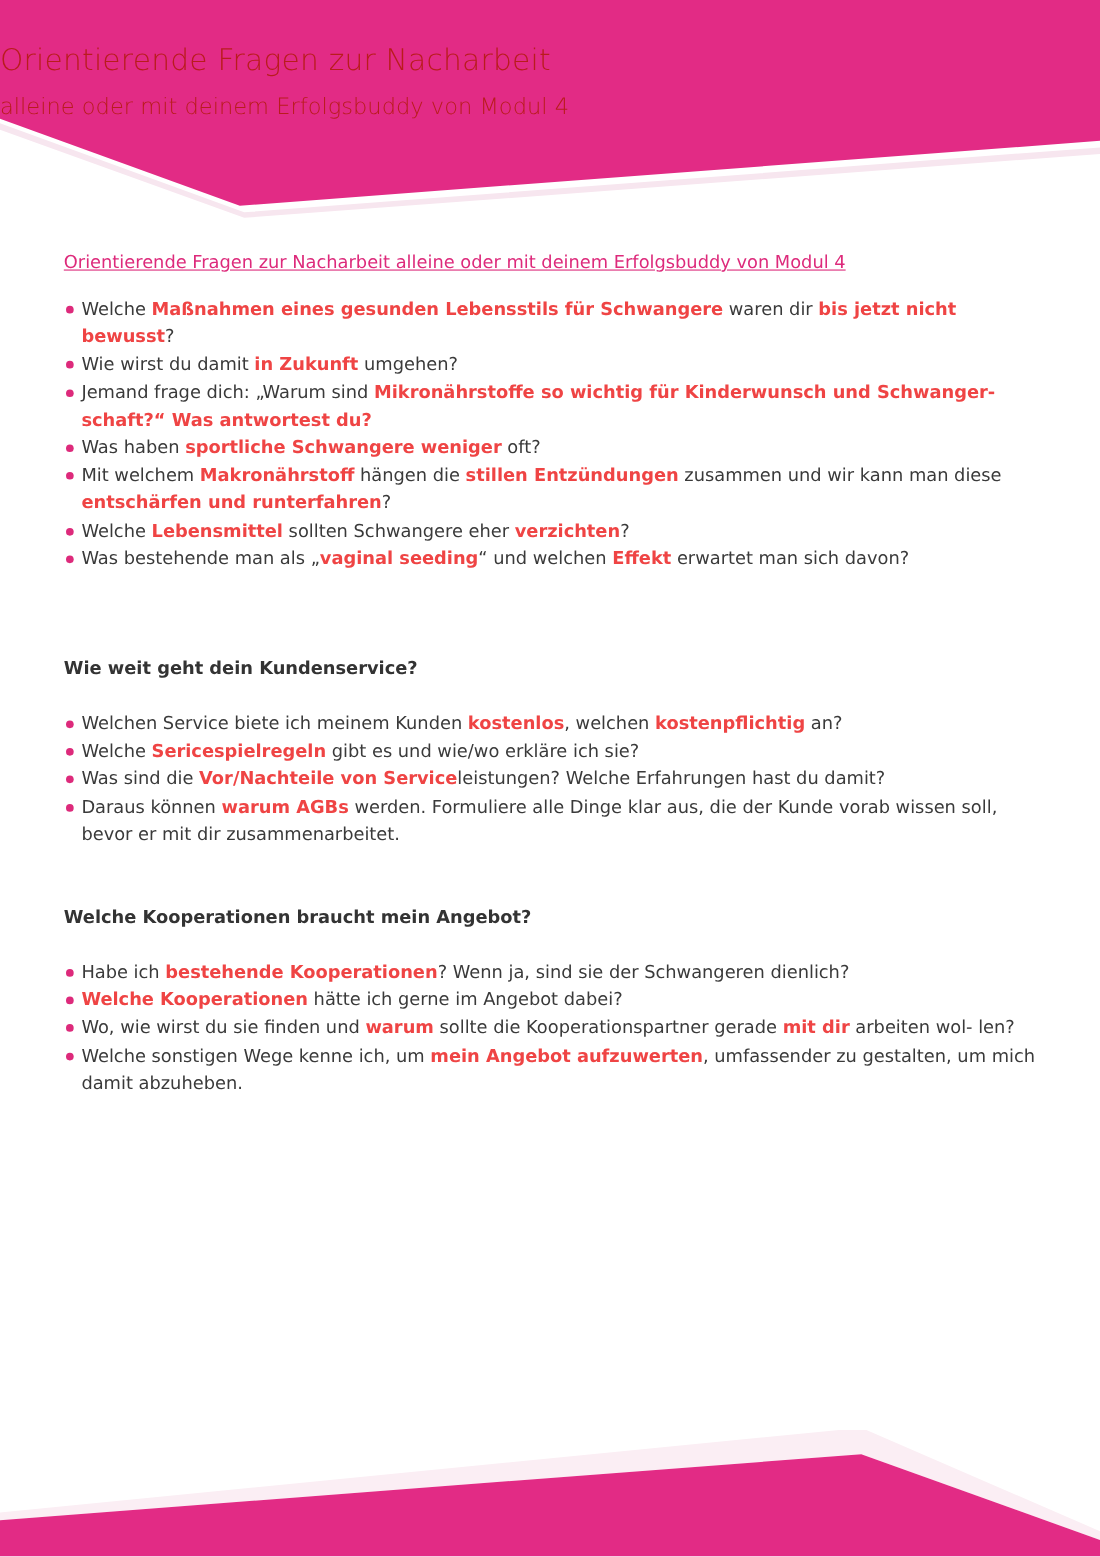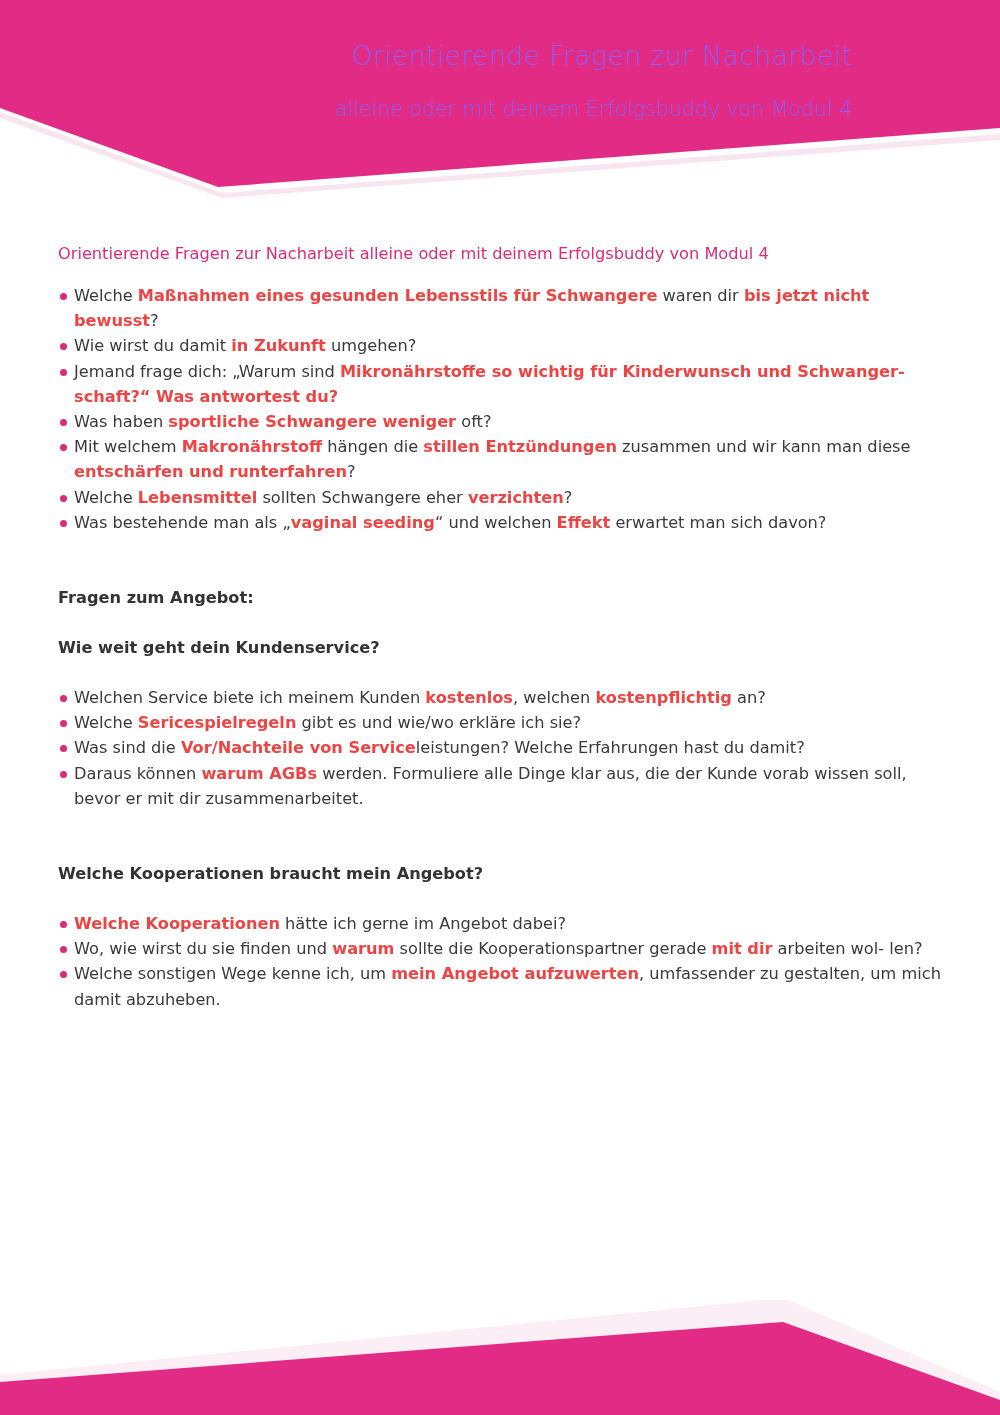--- a/index.html
+++ b/index.html
@@ -6,26 +6,26 @@
   body {
     width: 1000px; height: 1415px; position: relative; overflow: hidden;
     background: #ffffff;
     font-family: "DejaVu Sans", sans-serif;
     color: #3a3a3a;
   }
   .banner { position: absolute; left: 0; width: 1000px; }
   .banner-top { top: 0; height: 200px; }
   .banner-bottom { top: 1300px; height: 115px; }
   .header-text {
-    position: absolute; top: 38px; left: 0; width: 852px; text-align: right; color: #8b5cf6;
+    position: absolute; top: 38px; left: 0; width: 852px; text-align: left; color: #b91c1c;
   }
   .header-title { font-size: 27px; font-weight: 300; letter-spacing: 0.2px; line-height: 36px; }
-  .header-subtitle { font-size: 20.5px; font-weight: 300; line-height: 30px; margin-top: 20px; }
+  .header-subtitle { font-size: 20.5px; font-weight: 300; line-height: 30px; margin-top: 8px; }
   .content { position: absolute; left: 58px; top: 228px; width: 890px; font-size: 16.2px; }
-  .lead { color: #dd2a7b; font-size: 16.2px; line-height: 22px; margin: 15px 0 18px 0; }
+  .lead { color: #dd2a7b; font-size: 16.2px; line-height: 22px; margin: 0 0 18px 0; text-decoration: underline; }
   ul.q { list-style: none; margin: 0; padding: 0; }
   ul.q li { position: relative; padding-left: 16px; line-height: 25.2px; }
   ul.q li::before {
     content: ""; position: absolute; left: 2px; top: 10px; width: 7px; height: 7px;
     border-radius: 50%; background: #dd2a7b;
   }
   b { font-weight: bold; color: #ef4444; }
   .section-label { line-height: 25px; font-weight: 600; color: #333; }
   .gap-l { height: 50px; }
   .gap-m { height: 25px; }
@@ -50,35 +50,35 @@
       <li><span>Welche </span><b>Maßnahmen eines gesunden Lebensstils für Schwangere</b><span> waren dir </span><b>bis jetzt nicht bewusst</b><span>?</span></li>
       <li><span>Wie wirst du damit </span><b>in Zukunft</b><span> umgehen?</span></li>
       <li><span>Jemand frage dich: „Warum sind </span><b>Mikronährstoffe so wichtig für Kinderwunsch und Schwanger- schaft?“ Was antwortest du?</b></li>
       <li><span>Was haben </span><b>sportliche Schwangere weniger</b><span> oft?</span></li>
       <li><span>Mit welchem </span><b>Makronährstoff</b><span> hängen die </span><b>stillen Entzündungen</b><span> zusammen und wir kann man diese </span><b>entschärfen und runterfahren</b><span>?</span></li>
       <li><span>Welche </span><b>Lebensmittel</b><span> sollten Schwangere eher </span><b>verzichten</b><span>?</span></li>
       <li><span>Was bestehende man als „</span><b>vaginal seeding</b><span>“ und welchen </span><b>Effekt</b><span> erwartet man sich davon?</span></li>
     </ul>
 
   <div class="gap-l"></div>
-  <div class="section-label">Fragen zum Angebot:</div>
   <div class="gap-m"></div>
   <div class="section-label">Wie weit geht dein Kundenservice?</div>
   <div class="gap-s"></div>
   <ul class="q">
       <li><span>Welchen Service biete ich meinem Kunden </span><b>kostenlos</b><span>, welchen </span><b>kostenpflichtig</b><span> an?</span></li>
       <li><span>Welche </span><b>Sericespielregeln</b><span> gibt es und wie/wo erkläre ich sie?</span></li>
       <li><span>Was sind die </span><b>Vor/Nachteile von Service</b><span>leistungen? Welche Erfahrungen hast du damit?</span></li>
       <li><span>Daraus können </span><b>warum AGBs</b><span> werden. Formuliere alle Dinge klar aus, die der Kunde vorab wissen soll, bevor er mit dir zusammenarbeitet.</span></li>
     </ul>
 
   <div class="gap-l"></div>
   <div class="section-label">Welche Kooperationen braucht mein Angebot?</div>
   <div class="gap-s"></div>
   <ul class="q">
+      <li><span>Habe ich </span><b>bestehende Kooperationen</b><span>? Wenn ja, sind sie der Schwangeren dienlich?</span></li>
       <li><b>Welche Kooperationen</b><span> hätte ich gerne im Angebot dabei?</span></li>
       <li><span>Wo, wie wirst du sie finden und </span><b>warum</b><span> sollte die Kooperationspartner gerade </span><b>mit dir</b><span> arbeiten wol- len?</span></li>
       <li><span>Welche sonstigen Wege kenne ich, um </span><b>mein Angebot aufzuwerten</b><span>, umfassender zu gestalten, um mich damit abzuheben.</span></li>
     </ul>
 </div>
 
 <svg class="banner banner-bottom" viewBox="0 1300 1000 115" preserveAspectRatio="none">
   <polygon points="0,1375 783,1298 1000,1392 1000,1400 783,1322 0,1382" fill="#fbeef4"></polygon>
   <polygon points="0,1382 783,1322 1000,1400 1000,1415 0,1415" fill="#e22b85"></polygon>
 </svg>

